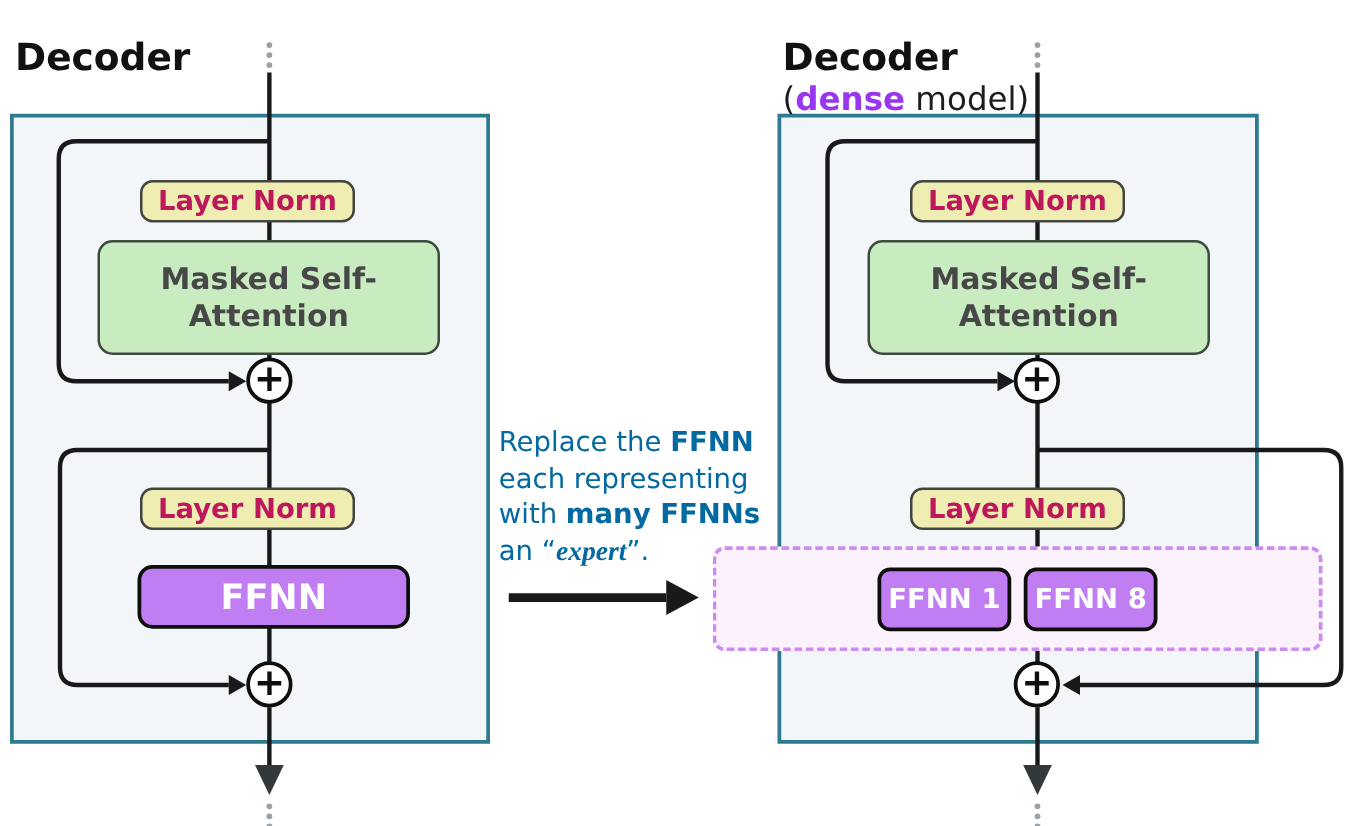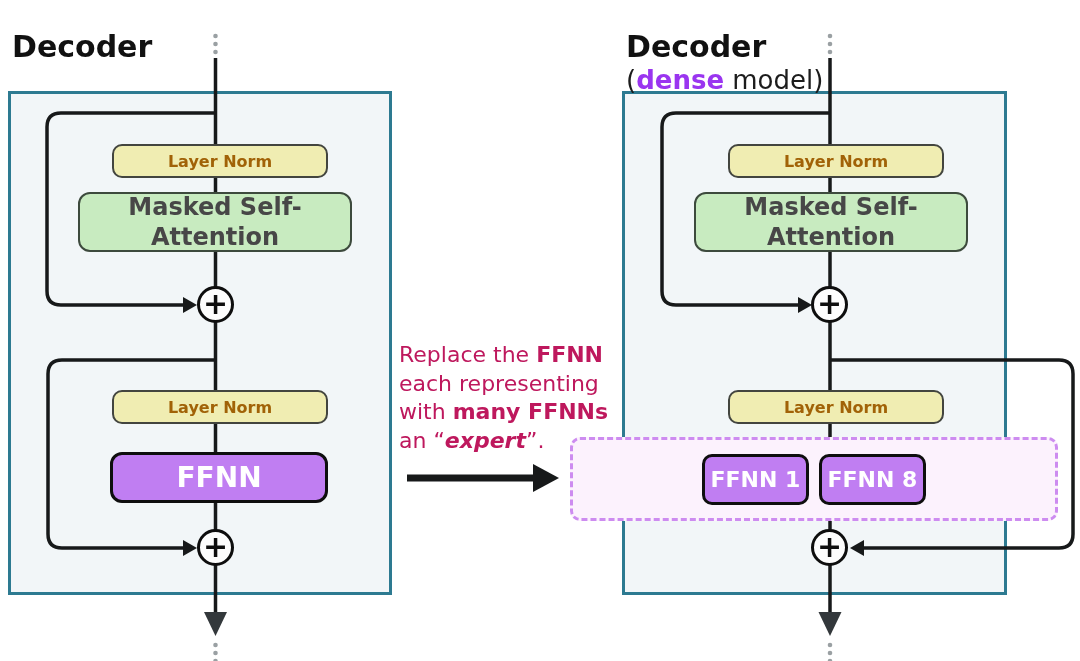--- a/index.html
+++ b/index.html
@@ -19,23 +19,23 @@
   .title{font-size:30px;font-weight:700;color:#111;line-height:34px;}
   .subtitle{font-size:26px;color:#1c1c1c;line-height:32px;}
   .subtitle .accent{color:#9a35f0;font-weight:700;}
 
   
   #wires{position:absolute;left:0;top:0;z-index:2;pointer-events:none;}
 
   
   .node{position:absolute;box-sizing:border-box;display:flex;align-items:center;
         justify-content:center;text-align:center;z-index:3;}
-  .layernorm{width:216px;height:34px;background:#f0edb2;border:2.5px solid #43453f;
-             border-radius:10px;font-size:16px;font-weight:700;color:#a16207;}
-  .attention{width:274px;height:60px;background:#c8ebc0;border:2.5px solid #3d4a3d;
+  .layernorm{width:172px;height:34px;background:#f0edb2;border:2.5px solid #43453f;
+             border-radius:10px;font-size:22px;font-weight:700;color:#be185d;}
+  .attention{width:274px;height:92px;background:#c8ebc0;border:2.5px solid #3d4a3d;
              border-radius:12px;font-size:24px;font-weight:700;color:#474747;line-height:1.25;
              padding:0 30px;}
   .ffnn-main{left:110px;top:452px;width:218px;height:51px;background:#c07ef2;
              border:3px solid #0e0e0e;border-radius:12px;font-size:28px;font-weight:700;color:#fff;}
   #ln1-left{left:112px;top:144px;}  #msa-left{left:78px;top:192px;}
   #ln2-left{left:112px;top:390px;}
   #ln1-right{left:728px;top:144px;} #msa-right{left:694px;top:192px;}
   #ln2-right{left:728px;top:390px;}
 
   
@@ -49,23 +49,23 @@
   
   .plus{position:absolute;width:37px;height:37px;border-radius:50%;background:#fdfdfd;
         border:3.5px solid #0e0e0e;box-sizing:border-box;display:flex;align-items:center;
         justify-content:center;font-size:30px;font-weight:700;color:#0e0e0e;z-index:3;
         line-height:1;padding-bottom:2px;}
   #plus-l1{left:197px;top:286px;} #plus-l2{left:197px;top:529px;}
   #plus-r1{left:811px;top:286px;} #plus-r2{left:811px;top:529px;}
 
   
   #annotation{position:absolute;left:399px;top:341px;width:240px;z-index:3;
-              font-size:22px;line-height:28.5px;color:#be185d;}
+              font-size:22px;line-height:28.5px;color:#0369a1;}
   #annotation b{font-weight:700;}
-  #annotation .bi{font-weight:700;font-style:italic;}
+  #annotation .bi{font-weight:700;font-style:italic;font-family:Liberation Serif, serif;}
 </style>
 </head>
 <body>
 
 <div id="canvas">
 
   <div class="title-block" id="title-left">
     <div class="title">Decoder</div>
   </div>
   <div class="title-block" id="title-right">

